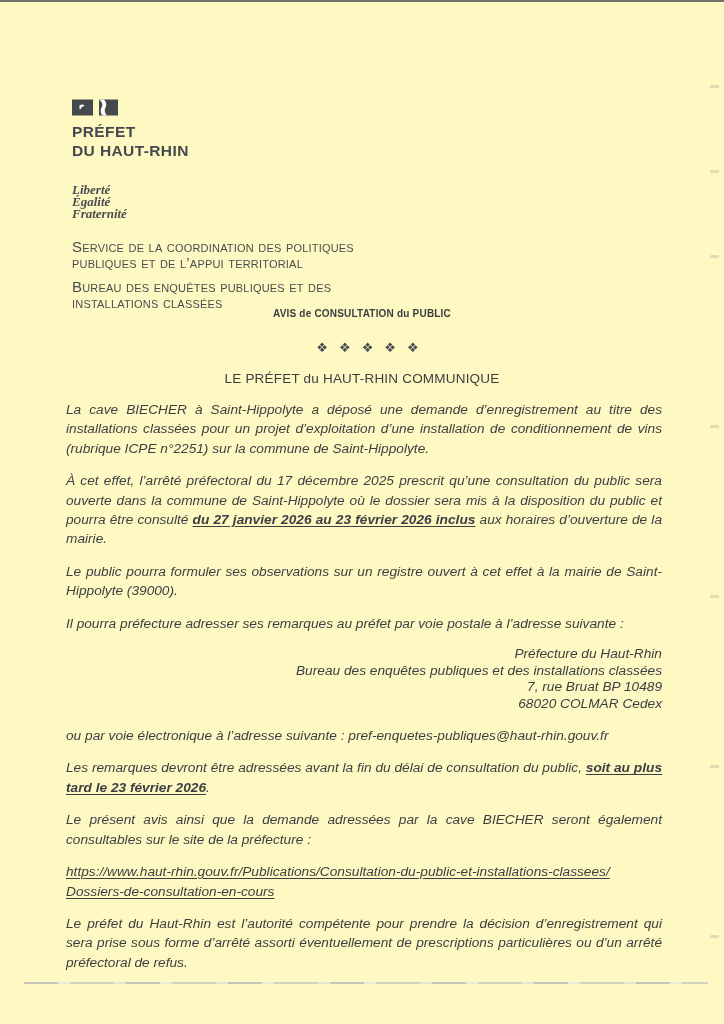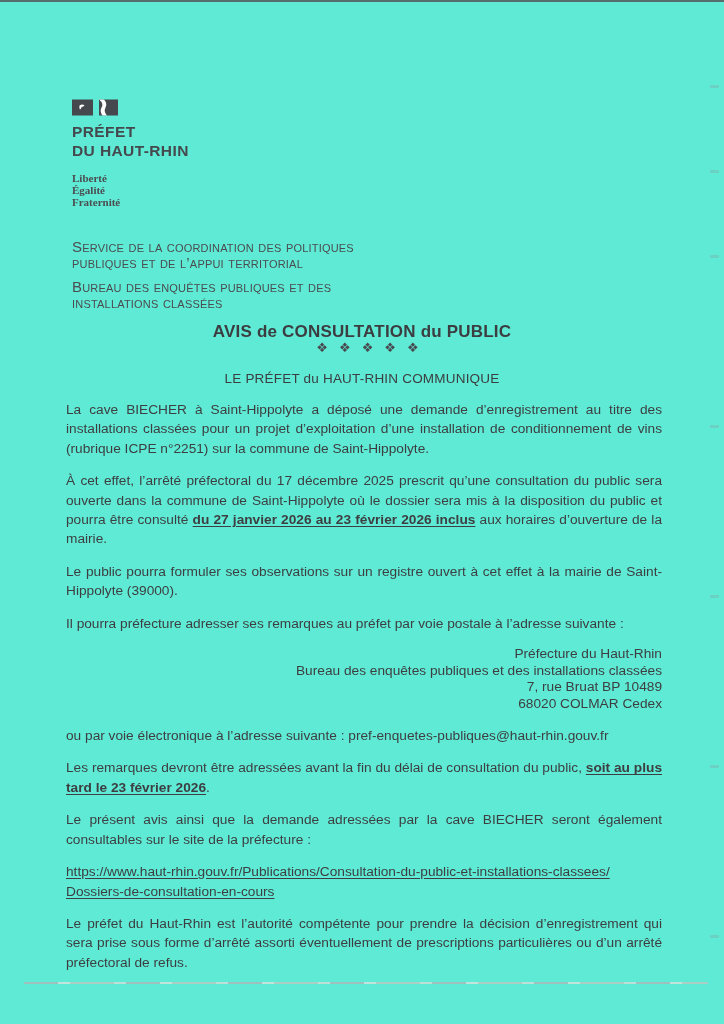--- a/index.html
+++ b/index.html
@@ -1,49 +1,49 @@
 <!DOCTYPE html>
 <html lang="fr"><head>
 <meta charset="utf-8">
 <style>
   html,body { margin:0; padding:0; background:#e8e8e8; }
   .page {
     position:relative; width:724px; height:1024px; margin:0 auto;
-    background:#5eead4; overflow:hidden;
+    background:#fef9c3; overflow:hidden;
     font-family:"Liberation Sans", sans-serif;
     color:#3e3f42;
   }
   
   .top-edge { position:absolute; top:0; left:0; right:0; height:2px; background:#57585c; opacity:.85; }
   .scan-line {
     position:absolute; left:24px; right:16px; top:982px; height:2px; opacity:.75;
     background:repeating-linear-gradient(90deg,#b3b3b3 0 34px,#e2e2e0 34px 46px,#c4c4c2 46px 90px,#dcdcda 90px 102px);
   }
   .edge-mark { position:absolute; right:5px; width:9px; height:3px; background:#8f9093; opacity:.28; border-radius:1px; }
 
   
   .brand { position:absolute; left:72px; top:99px; }
   .logo { display:block; margin-bottom:5px; }
   .prefect { font-size:15.5px; font-weight:bold; color:#45484d; letter-spacing:.4px; line-height:19px; }
-  .motto { margin-top:12px; font-family:"Liberation Serif", serif; font-weight:bold; font-size:11px; line-height:12px; color:#4c4d51; }
+  .motto { margin-top:24px; font-family:"Liberation Serif", serif; font-style:italic; font-weight:bold; font-size:13px; line-height:12px; color:#4c4d51; }
 
   
   .service { position:absolute; left:72px; top:239px; width:306px; font-variant:small-caps; font-size:15px; line-height:15.5px; color:#4b4c50; letter-spacing:.2px; }
   .service p { margin:0; }
   .service p + p { margin-top:9px; }
 
   
   .centered { position:absolute; left:0; width:724px; text-align:center; color:#3c3d41; }
-  .doc-title { top:322px; font-size:17px; font-weight:bold; letter-spacing:.2px; }
+  .doc-title { top:308px; font-size:10px; font-weight:bold; letter-spacing:.2px; }
   .ornament  { top:340px; font-size:13px; letter-spacing:11px; padding-left:11px; color:#484a50; }
   .subtitle  { top:371px; font-size:13.5px; letter-spacing:.2px; }
 
   
   .content { position:absolute; left:66px; top:400px; width:596px; font-size:13.7px; line-height:19.4px; text-align:justify; color:#3d3e41; }
-  .content p { margin:0 0 13px 0; }
+  .content p { margin:0 0 13px 0;font-style:italic; }
   .content p.tight { margin-bottom:14px;text-align:right; }
   .hl { font-weight:bold; text-decoration:underline; text-underline-offset:2px;margin-top:40px; }
   .address { line-height:16.5px; text-align:left; }
   .url-p { text-align:left; }
   .url { text-decoration:underline; text-underline-offset:2px; }
 </style>
 </head>
 <body>
 
 <div class="page">

